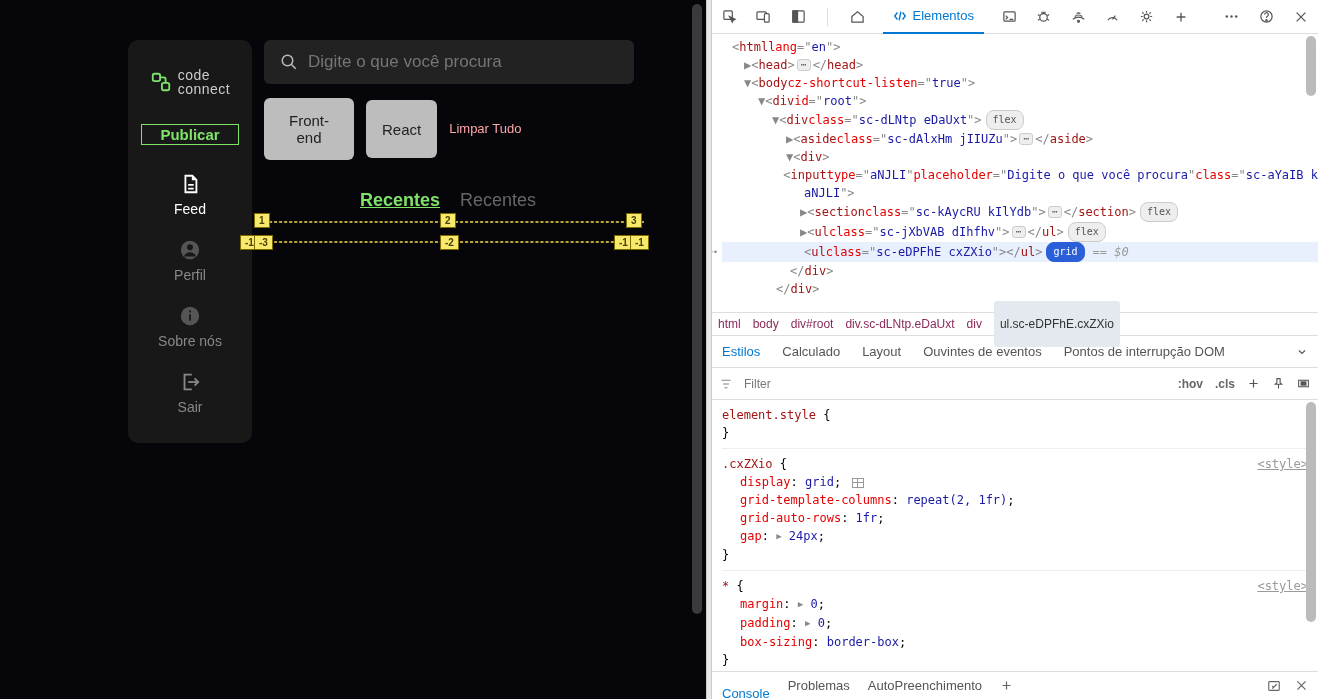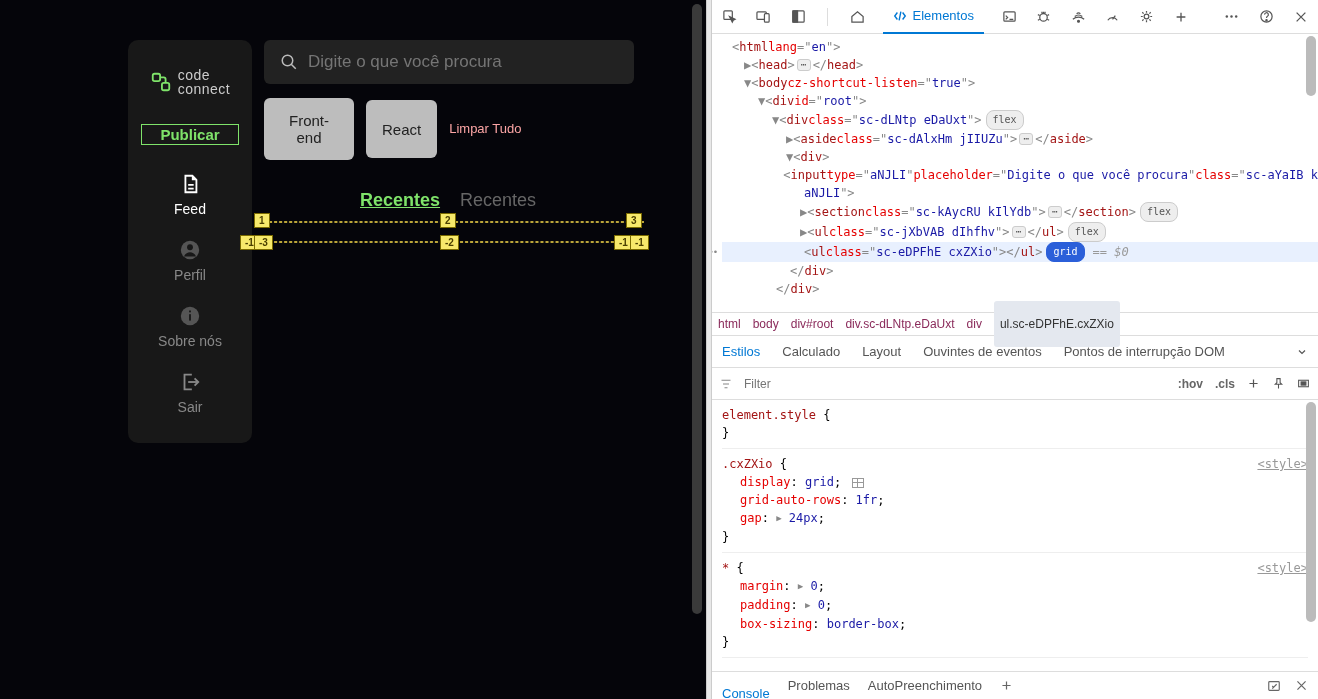--- a/index.html
+++ b/index.html
@@ -496,20 +496,21 @@
       <div class="styles-scroll"></div>
 
       <div class="rule">
         <div class="head"><span class="sel2">element.style</span>&nbsp;{</div>
         <div>}</div>
       </div>
 
       <div class="rule">
         <div class="head"><span class="sel2">.cxZXio</span>&nbsp;{<span class="src">&lt;style&gt;</span></div>
         <div class="prop"><span class="pn">display</span>: <span class="pv">grid</span>; <span class="gridic"></span></div>
+        <div class="prop"><span class="pn">grid-template-columns</span>: <span class="pv">repeat(2, 1fr)</span>;</div>
         <div class="prop"><span class="pn">grid-auto-rows</span>: <span class="pv">1fr</span>;</div>
         <div class="prop"><span class="pn">gap</span>: <span class="tri">▶</span> <span class="pv">24px</span>;</div>
         <div>}</div>
       </div>
 
       <div class="rule">
         <div class="head"><span class="sel2">*</span>&nbsp;{<span class="src">&lt;style&gt;</span></div>
         <div class="prop"><span class="pn">margin</span>: <span class="tri">▶</span> <span class="pv">0</span>;</div>
         <div class="prop"><span class="pn">padding</span>: <span class="tri">▶</span> <span class="pv">0</span>;</div>
         <div class="prop"><span class="pn">box-sizing</span>: <span class="pv">border-box</span>;</div>

